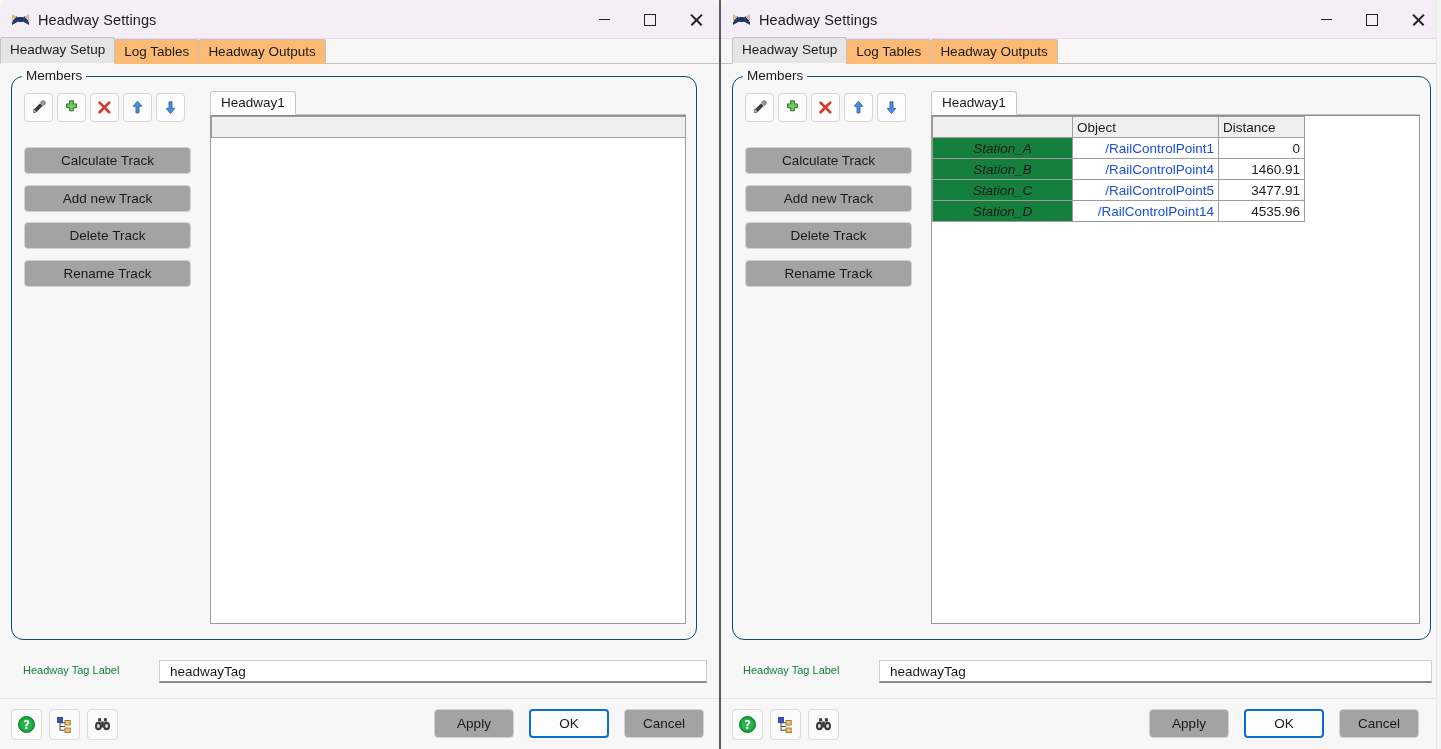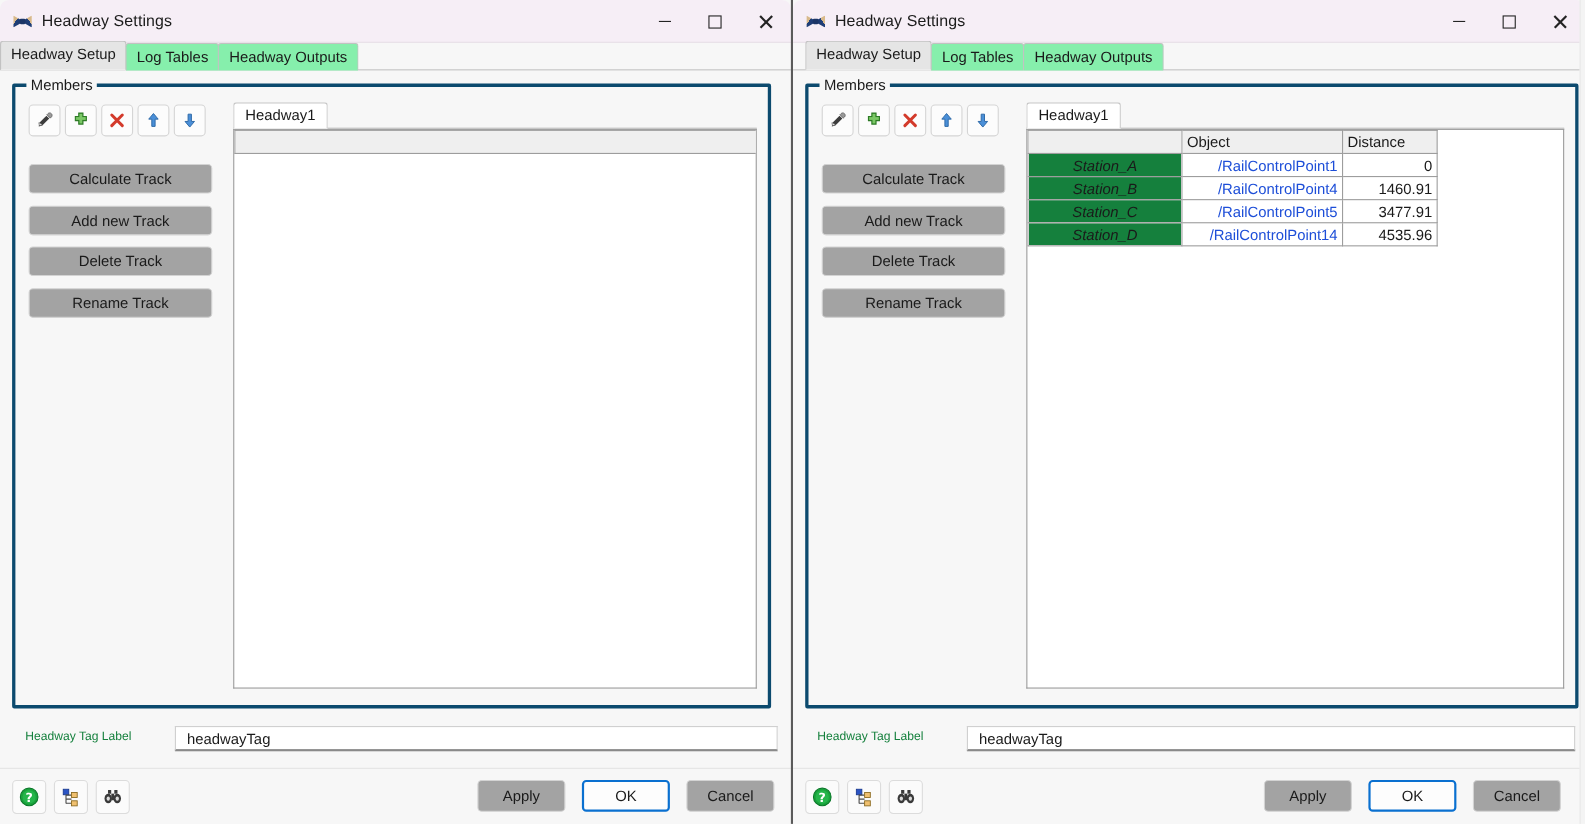--- a/index.html
+++ b/index.html
@@ -74,34 +74,34 @@
   .tabstrip:after{
     content:"";position:absolute;left:0;right:0;bottom:0;height:1px;background:#c2c2c2;z-index:0;
   }
   .tab{
     position:relative;z-index:1;
     height:24px;line-height:24px;
     padding:0 9px;
     font-size:13.5px;color:#1a1a1a;
     border:1px solid #c2c2c2;
     border-bottom:none;
-    background:#86efac;
+    background:#fdba74;
     margin-right:-1px;
     border-top-left-radius:3px;border-top-right-radius:3px;
     white-space:nowrap;
   }
   .tab.active{
     background:#e5e5e5;
     height:25px;line-height:24px;
     border-bottom:1px solid #f7f7f7;
   }
   .groupbox{
     position:absolute;
-    border:3px solid #0c4a6e;
-    border-radius:2px;
+    border:1px solid #0c4a6e;
+    border-radius:12px;
     background:transparent;
   }
   .gb-title{
     position:absolute;top:-9px;left:10px;
     background:#f7f7f7;padding:0 4px;
     font-size:13.5px;color:#1a1a1a;
   }
 
   
   .icon-row{position:absolute;display:flex;gap:4px;}

